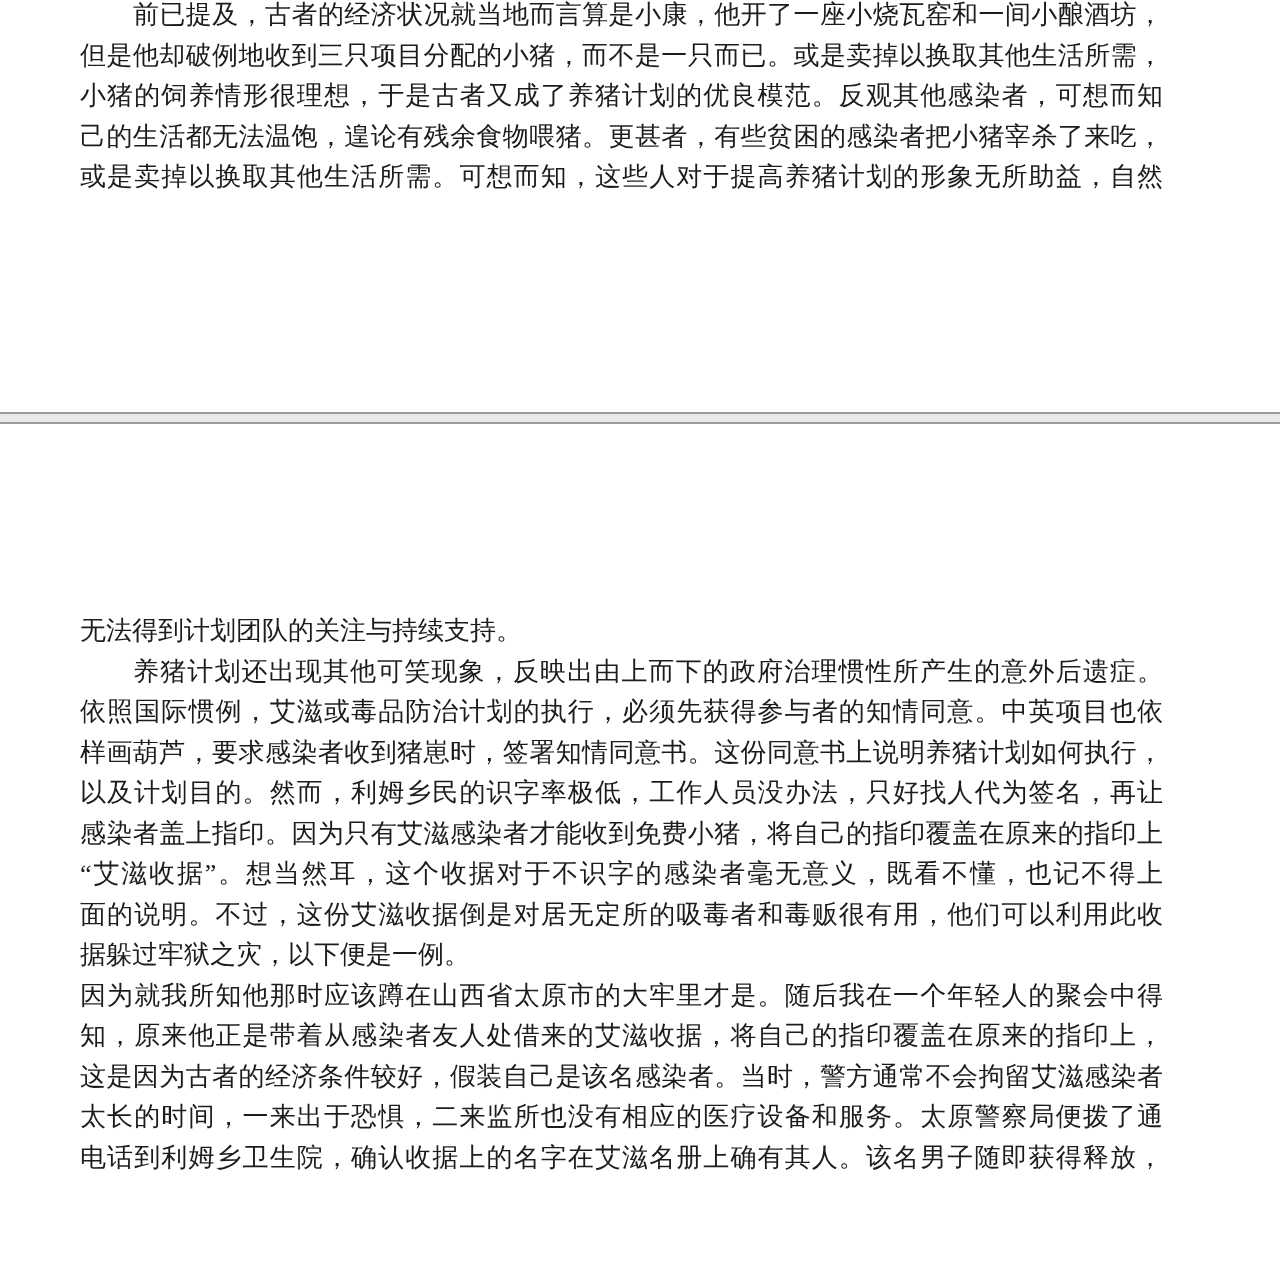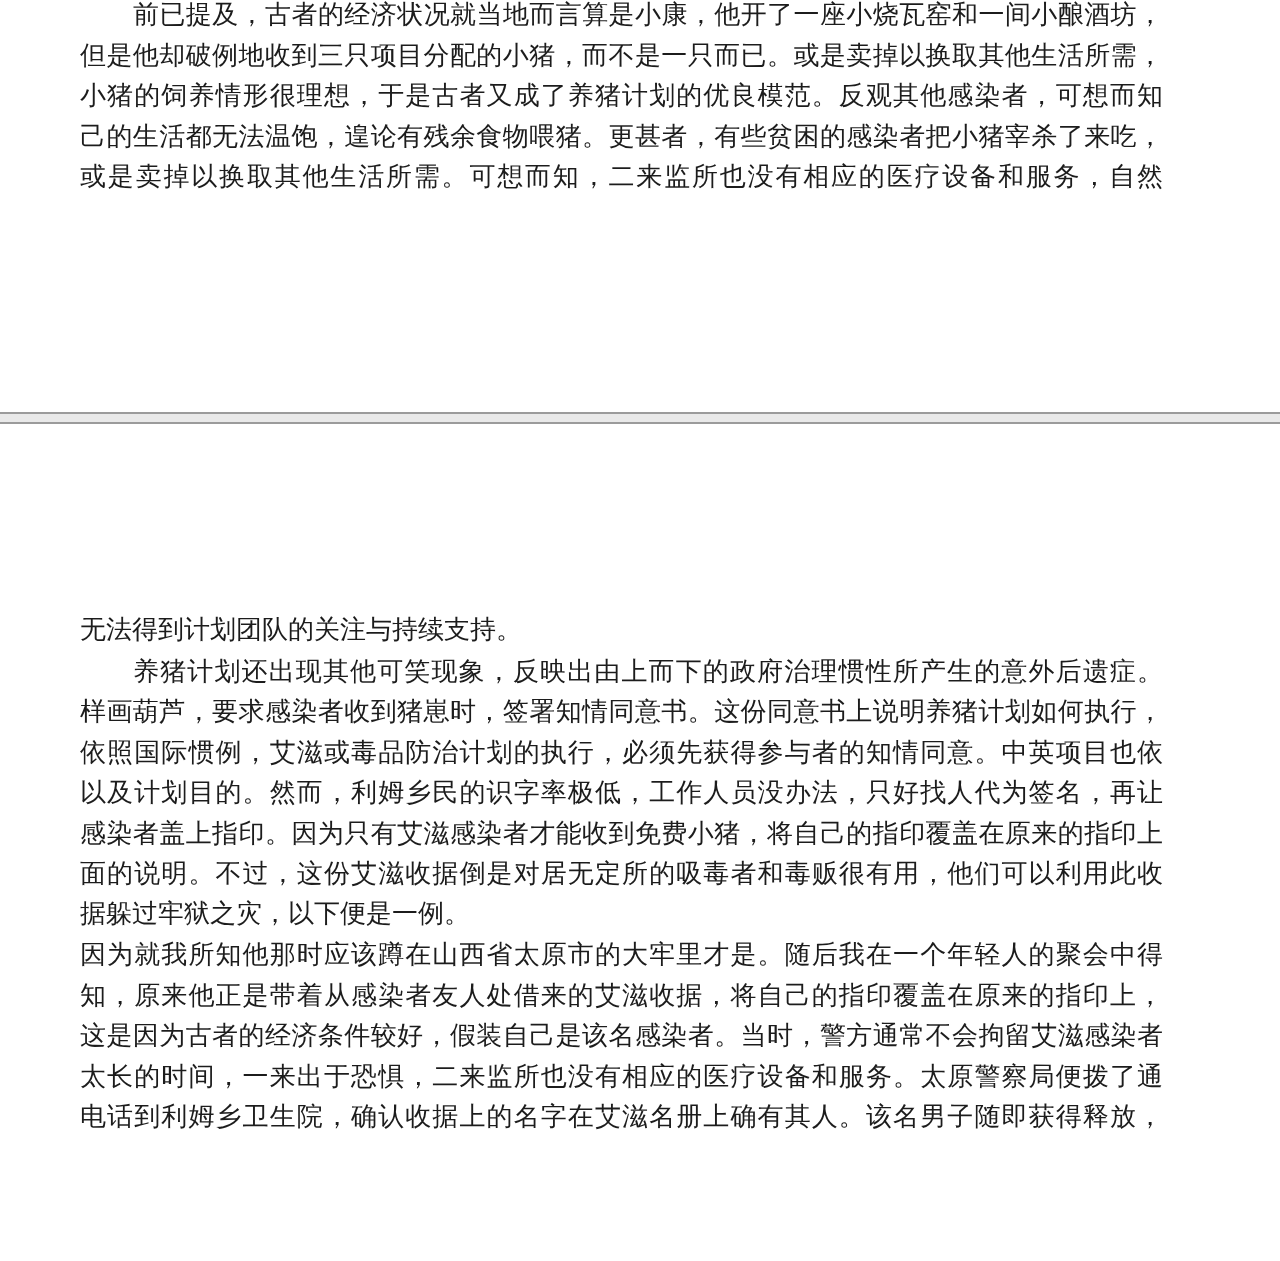--- a/index.html
+++ b/index.html
@@ -27,21 +27,20 @@
   #page2-block { top: 611px; }
   .line {
     text-align: justify;
     text-align-last: justify;
     white-space: normal;
     height: 40.5px;
     overflow: hidden;
   }
   .line.final {
     text-align-last: left;
-    font-family: Liberation Mono, monospace;
   }
   .line.indent {
     text-indent: 53px;
   }
   #page-divider {
     position: absolute;
     left: 0;
     top: 412px;
     width: 1280px;
     height: 12px;
@@ -52,32 +51,33 @@
   }
 </style>
 </head>
 <body style="background: rgb(255, 255, 255);">
 
 <div id="page1-block" class="text-block">
     <div class="line indent">前已提及，古者的经济状况就当地而言算是小康，他开了一座小烧瓦窑和一间小酿酒坊，</div>
     <div class="line">但是他却破例地收到三只项目分配的小猪，而不是一只而已。或是卖掉以换取其他生活所需，</div>
     <div class="line">小猪的饲养情形很理想，于是古者又成了养猪计划的优良模范。反观其他感染者，可想而知</div>
     <div class="line">己的生活都无法温饱，遑论有残余食物喂猪。更甚者，有些贫困的感染者把小猪宰杀了来吃，</div>
-    <div class="line">或是卖掉以换取其他生活所需。可想而知，二来监所也没有相应的医疗设备和服务，自然</div>
+    <div class="line">或是卖掉以换取其他生活所需。可想而知，这些人对于提高养猪计划的形象无所助益，自然</div>
   </div>
 
 <div id="page-divider"></div>
 
 <div id="page2-block" class="text-block">
     <div class="line final">无法得到计划团队的关注与持续支持。</div>
     <div class="line indent">养猪计划还出现其他可笑现象，反映出由上而下的政府治理惯性所产生的意外后遗症。</div>
+    <div class="line">依照国际惯例，艾滋或毒品防治计划的执行，必须先获得参与者的知情同意。中英项目也依</div>
     <div class="line">样画葫芦，要求感染者收到猪崽时，签署知情同意书。这份同意书上说明养猪计划如何执行，</div>
-    <div class="line">依照国际惯例，艾滋或毒品防治计划的执行，必须先获得参与者的知情同意。中英项目也依</div>
     <div class="line">以及计划目的。然而，利姆乡民的识字率极低，工作人员没办法，只好找人代为签名，再让</div>
     <div class="line">感染者盖上指印。因为只有艾滋感染者才能收到免费小猪，将自己的指印覆盖在原来的指印上</div>
+    <div class="line">“艾滋收据”。想当然耳，这个收据对于不识字的感染者毫无意义，既看不懂，也记不得上</div>
     <div class="line">面的说明。不过，这份艾滋收据倒是对居无定所的吸毒者和毒贩很有用，他们可以利用此收</div>
     <div class="line final">据躲过牢狱之灾，以下便是一例。</div>
     <div class="line">因为就我所知他那时应该蹲在山西省太原市的大牢里才是。随后我在一个年轻人的聚会中得</div>
     <div class="line">知，原来他正是带着从感染者友人处借来的艾滋收据，将自己的指印覆盖在原来的指印上，</div>
     <div class="line">这是因为古者的经济条件较好，假装自己是该名感染者。当时，警方通常不会拘留艾滋感染者</div>
     <div class="line">太长的时间，一来出于恐惧，二来监所也没有相应的医疗设备和服务。太原警察局便拨了通</div>
     <div class="line">电话到利姆乡卫生院，确认收据上的名字在艾滋名册上确有其人。该名男子随即获得释放，</div>
   </div>
 
 </body></html>

